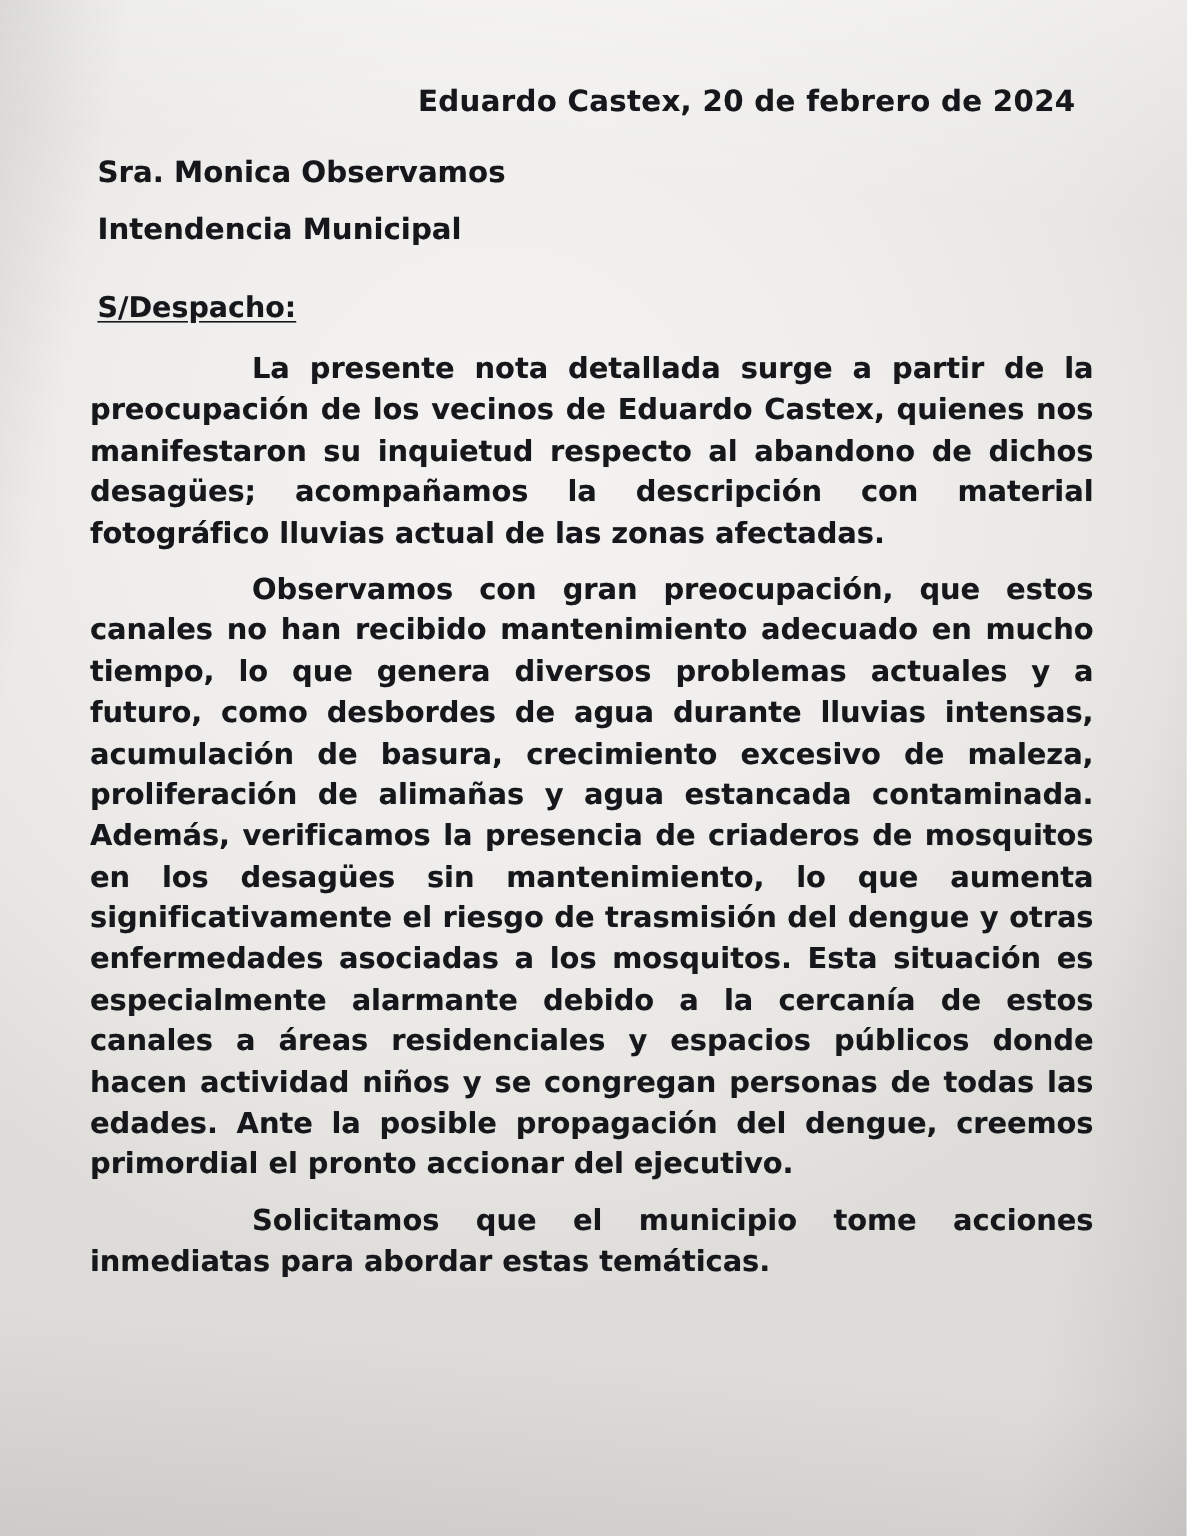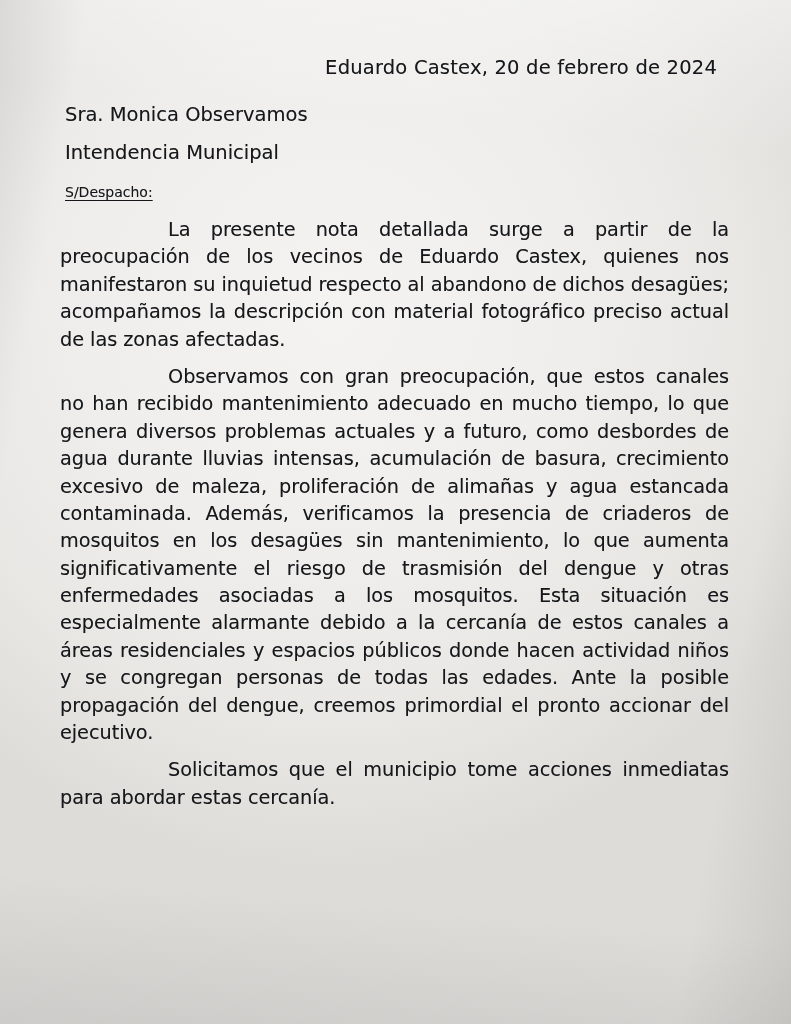--- a/index.html
+++ b/index.html
@@ -13,20 +13,21 @@
     font-family: "DejaVu Sans", sans-serif;
     overflow: hidden;
   }
 
   #page {
     position: relative;
     width: 791px;
     height: 1024px;
     background:
       radial-gradient(ellipse 70% 55% at 42% 30%, #f4f3f1 0%, #efeeec 45%, #e8e7e4 75%, #dedcd9 100%);
+    font-weight: bold;
   }
 
   
   #page::before {
     content: "";
     position: absolute;
     inset: 0;
     background:
       linear-gradient(100deg, rgba(150,148,145,0.20) 0%, rgba(255,255,255,0.0) 9%, rgba(255,255,255,0.0) 88%, rgba(140,138,135,0.22) 100%),
       linear-gradient(185deg, rgba(255,255,255,0.45) 0%, rgba(255,255,255,0.0) 14%, rgba(255,255,255,0.0) 86%, rgba(130,128,126,0.18) 100%);
@@ -62,24 +63,24 @@
     margin-bottom: 26px;
     color: #15171a;
   }
 
   .addressee {
     font-size: 19.5px;
     line-height: 1.0;
     margin: 0 0 18px 5px;
     color: #15171a;
   }
-  .addressee.second { margin-bottom: 20px; }
+  .addressee.second { margin-bottom: 32px; }
 
   .despacho {
-    font-size: 14px;
+    font-size: 19px;
     margin: 0 0 16px 5px;
     color: #15171a;
     text-decoration: underline;
     text-underline-offset: 3px;
     display: inline-block;
   }
 
   p.body-par {
     font-size: 19.3px;
     line-height: 1.42;
@@ -111,25 +112,25 @@
     <div class="addressee">Sra. Monica Observamos</div>
 
     <div class="addressee second">Intendencia Municipal</div>
 
     <div>
       <span class="despacho">S/Despacho:</span>
     </div>
 
 
     <p class="body-par">
-      <span class="indent"></span><span>La presente nota detallada surge a partir de la preocupación de los vecinos de Eduardo Castex, quienes nos manifestaron su inquietud respecto al abandono de dichos desagües; acompañamos la descripción con material fotográfico preciso actual de las zonas afectadas.</span>
+      <span class="indent"></span><span>La presente nota detallada surge a partir de la preocupación de los vecinos de Eduardo Castex, quienes nos manifestaron su inquietud respecto al abandono de dichos desagües; acompañamos la descripción con material fotográfico lluvias actual de las zonas afectadas.</span>
     </p>
 
     <p class="body-par">
       <span class="indent"></span><span>Observamos con gran preocupación, que estos canales no han recibido mantenimiento adecuado en mucho tiempo, lo que genera diversos problemas actuales y a futuro, como desbordes de agua durante lluvias intensas, acumulación de basura, crecimiento excesivo de maleza, proliferación de alimañas y agua estancada contaminada. Además, verificamos la presencia de criaderos de mosquitos en los desagües sin mantenimiento, lo que aumenta significativamente el riesgo de trasmisión del dengue y otras enfermedades asociadas a los mosquitos. Esta situación es especialmente alarmante debido a la cercanía de estos canales a áreas residenciales y espacios públicos donde hacen actividad niños y se congregan personas de todas las edades. Ante la posible propagación del dengue, creemos primordial el pronto accionar del ejecutivo.</span>
     </p>
 
     <p class="body-par last-par">
-      <span class="indent"></span><span>Solicitamos que el municipio tome acciones inmediatas para abordar estas cercanía.</span>
+      <span class="indent"></span><span>Solicitamos que el municipio tome acciones inmediatas para abordar estas temáticas.</span>
     </p>
 
   </div>
 </div>
 
 </body></html>

